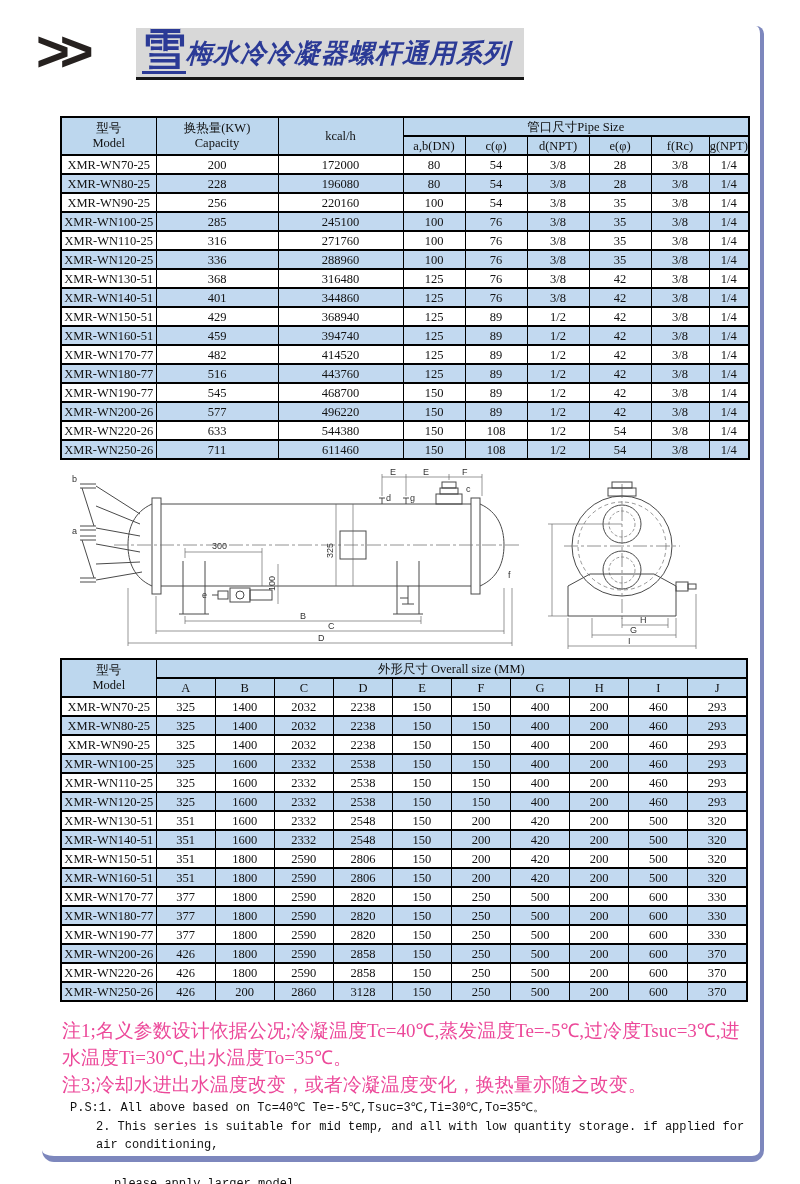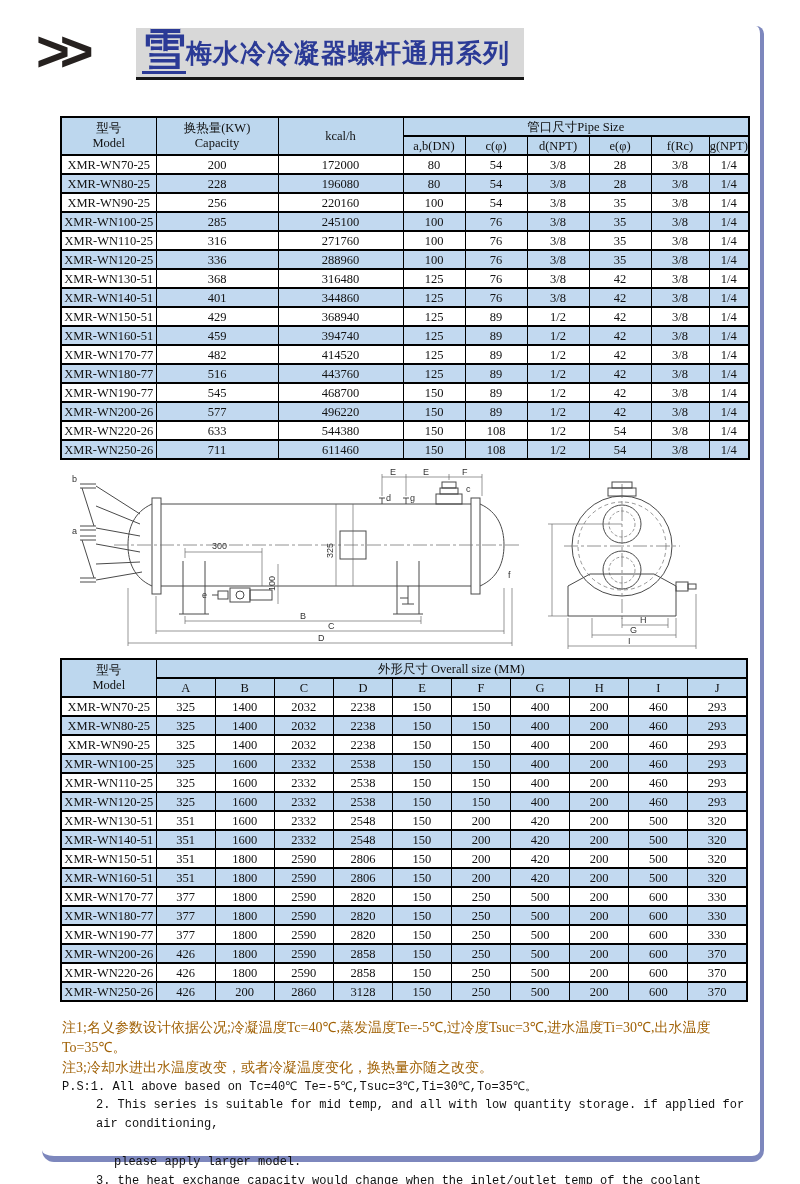--- a/index.html
+++ b/index.html
@@ -9,21 +9,21 @@
          border-right:4px solid var(--frame);border-bottom:6px solid var(--frame);
          border-radius:2px 8px 12px 12px;pointer-events:none;}
   
   .chevrons{position:absolute;left:36px;top:22px;font-family:"Liberation Sans",sans-serif;
             font-weight:900;font-size:58px;color:#26211f;letter-spacing:-10px;line-height:1;}
   .title-box{position:absolute;left:136px;top:28px;background:var(--graybox);
              border-bottom:3px solid #161616;padding:1px 14px 3px 6px;display:flex;align-items:flex-end;}
   .brand-char{font-size:44px;line-height:0.95;color:var(--accent);font-weight:bold;
               border-bottom:3px solid var(--accent);}
   .title-cn{font-size:26px;color:var(--accent);font-weight:bold;letter-spacing:1px;
-            padding-bottom:3px;font-family:"Liberation Sans",sans-serif;}
+            padding-bottom:3px;font-family:"Liberation Sans",sans-serif;font-style:italic;}
   .subtitle{position:absolute;left:150px;top:82px;font-family:"Liberation Sans",sans-serif;
             font-weight:bold;font-size:20px;color:#121212;}
   
   table.data{border-collapse:collapse;table-layout:fixed;width:688px;
              font-size:12.5px;text-align:center;}
   table.data td,table.data th{border-left:1px solid #000;border-right:1px solid #000;
              border-top:2px solid #000;border-bottom:2px solid #000;
              padding:0;height:17px;line-height:16px;font-weight:normal;overflow:hidden;white-space:nowrap;}
   table.data{border:2px solid #000;}
   table.data thead th{background:var(--headbg);}
@@ -33,23 +33,23 @@
   .hdr2line{line-height:15px;}
   
   .drawing{position:absolute;left:52px;top:466px;width:696px;height:188px;}
   .drawing svg{width:100%;height:100%;}
   .dline{stroke:#4a4a4a;stroke-width:1;fill:none;}
   .dthin{stroke:#6a6a6a;stroke-width:0.7;fill:none;}
   .dcl{stroke:#777;stroke-width:0.8;fill:none;stroke-dasharray:14 3 3 3;}
   .dtext{font-family:"Liberation Sans",sans-serif;font-size:9px;fill:#333;}
   
   .notes{position:absolute;left:62px;top:1018px;width:690px;}
-  .note-cn{font-size:14px;line-height:1.42;color:#a16207;}
+  .note-cn{font-size:19px;line-height:1.42;color:#ec4899;}
   .note-en{font-family:"Liberation Mono",monospace;font-size:12px;line-height:1.55;color:#101010;}
-  .ind-0{margin-left:0;} .ind-1{margin-left:34px;} .ind-2{margin-left:52px;margin-top:20px;}
+  .ind-0{margin-left:8px;} .ind-1{margin-left:34px;} .ind-2{margin-left:52px;margin-top:20px;}
 </style>
 </head>
 <body>
 
 <div class="page">
   <div class="frame"></div>
 
   <div class="chevrons">&gt;&gt;</div>
   <div class="title-box">
     <span class="brand-char">雪</span>

